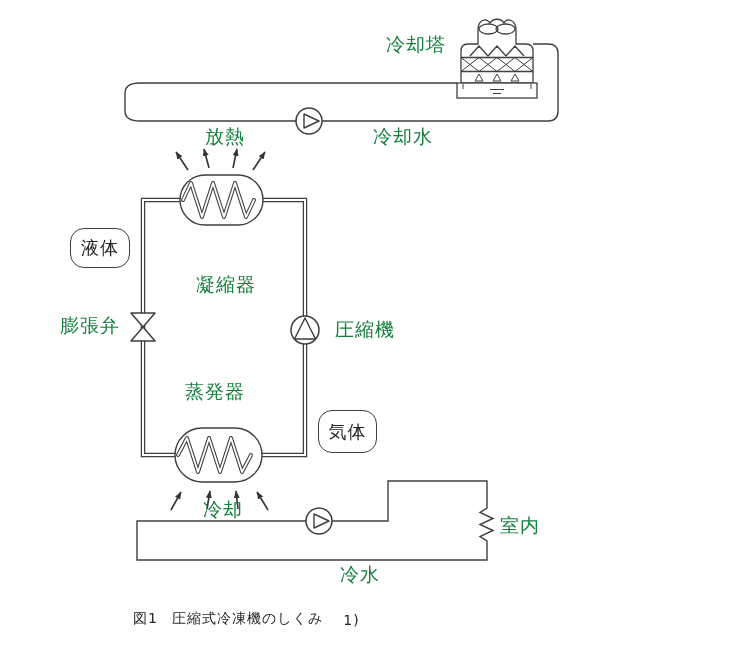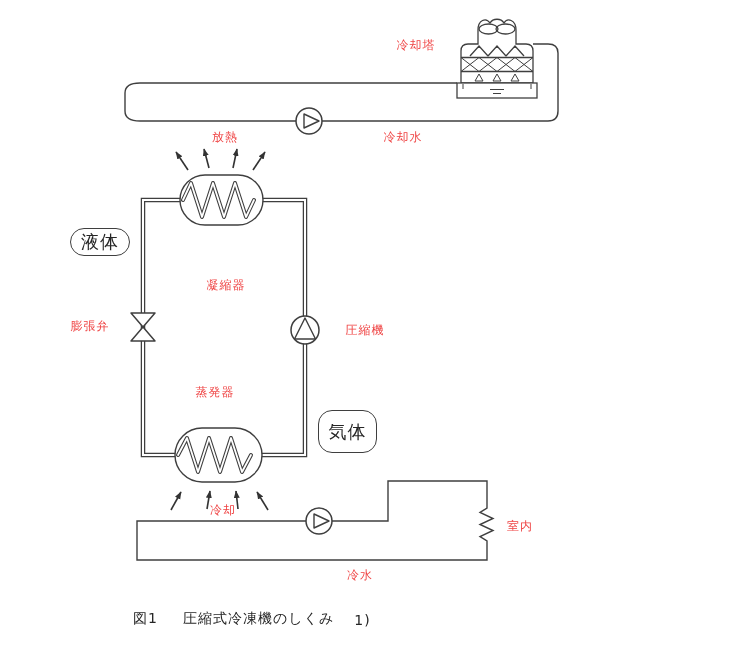--- a/index.html
+++ b/index.html
@@ -3,32 +3,32 @@
 <meta charset="utf-8">
 <style>
   html,body{margin:0;padding:0;background:#fff;}
   .stage{
     position:relative;width:733px;height:663px;background:#ffffff;
     font-family:"DejaVu Sans",sans-serif;color:#262626;overflow:hidden;
   }
   .stage svg{position:absolute;left:0;top:0;}
   .lbl{
     position:absolute;transform:translate(-50%,-50%);
-    font-size:12px;letter-spacing:1px;white-space:nowrap;color:#ef4444;
+    font-size:19px;letter-spacing:1px;white-space:nowrap;color:#15803d;
   }
   .badge{
     position:absolute;border:1.5px solid #3f3f3f;border-radius:14px;
     display:flex;align-items:center;justify-content:center;
     font-size:18px;letter-spacing:1px;background:#fff;box-sizing:border-box;
   }
   .caption{
     position:absolute;left:133px;top:610px;font-size:14px;letter-spacing:1px;
     display:flex;align-items:flex-end;white-space:nowrap;
   }
-  .caption .t{margin-left:25px;}
+  .caption .t{margin-left:14px;}
   .caption .r{margin-left:20px;}
 </style>
 </head>
 <body>
 
 <div class="stage">
 
   <svg width="733" height="663" viewBox="0 0 733 663">
     <defs>
       <marker id="ah" markerUnits="userSpaceOnUse" markerWidth="9" markerHeight="8" refX="7" refY="3" orient="auto">
@@ -110,21 +110,21 @@
   <div class="lbl" style="left:225px;top:137px;">放熱</div>
   <div class="lbl" style="left:403px;top:137px;">冷却水</div>
   <div class="lbl" style="left:226px;top:245px;margin-top:40px;">凝縮器</div>
   <div class="lbl" style="left:90px;top:326px;">膨張弁</div>
   <div class="lbl" style="left:365px;top:330px;">圧縮機</div>
   <div class="lbl" style="left:215px;top:392px;">蒸発器</div>
   <div class="lbl" style="left:223px;top:510px;">冷却</div>
   <div class="lbl" style="left:360px;top:575px;">冷水</div>
   <div class="lbl" style="left:520px;top:526px;">室内</div>
 
-  <div class="badge" style="left:70px;top:228px;width:60px;height:28px;">
+  <div class="badge" style="left:70px;top:228px;width:60px;height:40px;">
     <span>液体</span>
   </div>
   <div class="badge" style="left:318px;top:410px;width:59px;height:43px;">
     <span>気体</span>
   </div>
 
   <div class="caption">
     <span>図1</span>
     <span class="t">圧縮式冷凍機のしくみ</span>
     <span class="r">1)</span>

